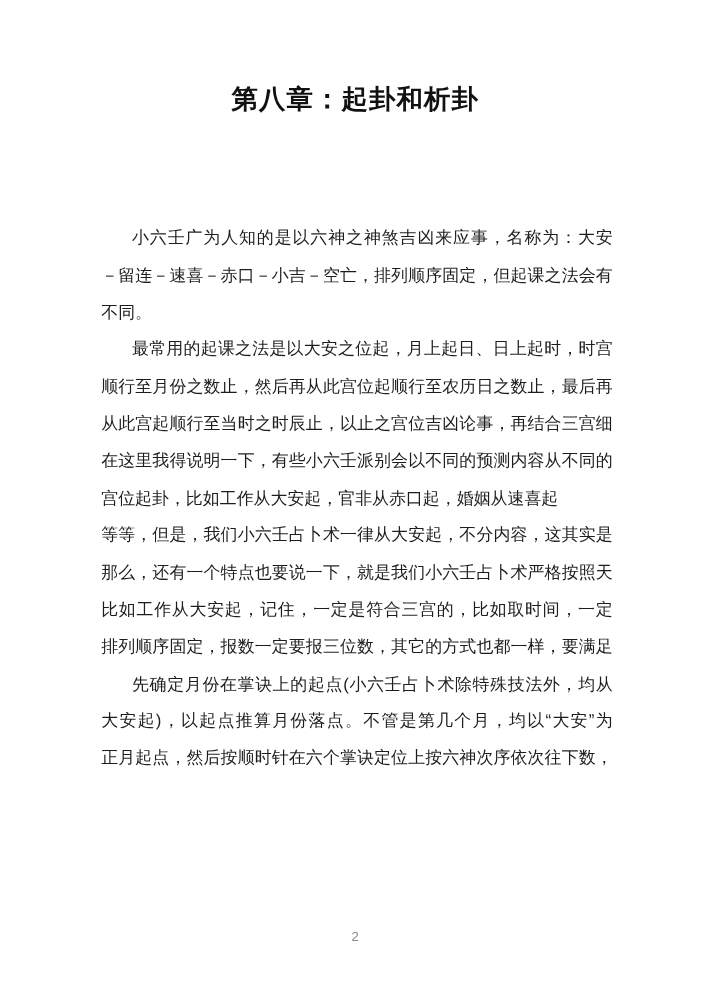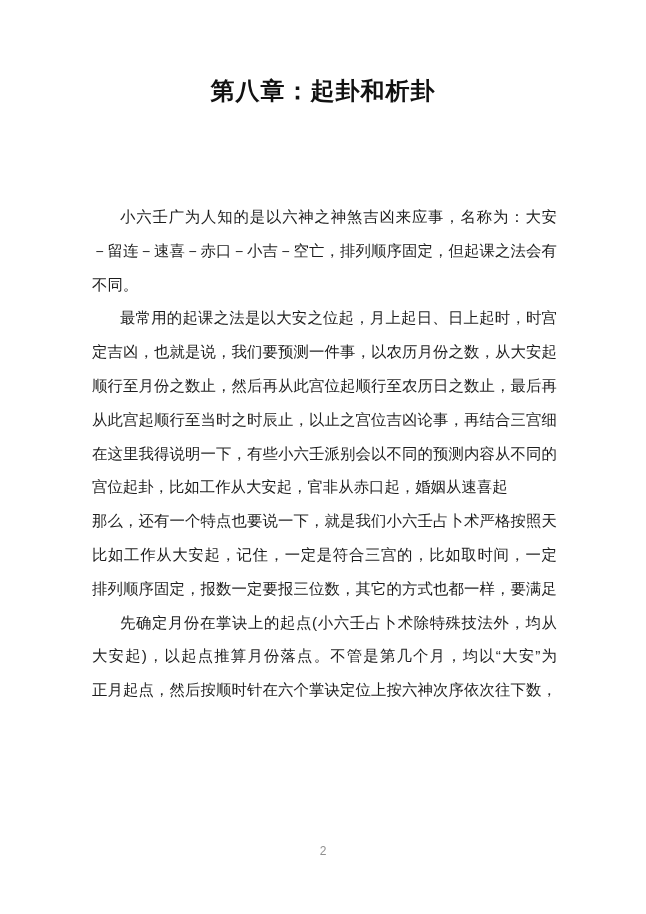--- a/index.html
+++ b/index.html
@@ -76,25 +76,25 @@
 
 <div class="page">
   <h1 class="doc-title">第八章：起卦和析卦</h1>
 
 
   <div class="body-text">
       <div class="line jst ind">小六壬广为人知的是以六神之神煞吉凶来应事，名称为：大安</div>
       <div class="line jst">－留连－速喜－赤口－小吉－空亡，排列顺序固定，但起课之法会有</div>
       <div class="line">不同。</div>
       <div class="line jst ind">最常用的起课之法是以大安之位起，月上起日、日上起时，时宫</div>
-      <div class="line jst">定吉凶，也就是说，我们要预测一件事，以农历月份之数，从大安起</div>
       <div class="line jst">顺行至月份之数止，然后再从此宫位起顺行至农历日之数止，最后再</div>
       <div class="line jst">从此宫起顺行至当时之时辰止，以止之宫位吉凶论事，再结合三宫细</div>
       <div class="line jst">在这里我得说明一下，有些小六壬派别会以不同的预测内容从不同的</div>
       <div class="line">宫位起卦，比如工作从大安起，官非从赤口起，婚姻从速喜起</div>
+      <div class="line jst">等等，但是，我们小六壬占卜术一律从大安起，不分内容，这其实是</div>
       <div class="line jst">那么，还有一个特点也要说一下，就是我们小六壬占卜术严格按照天</div>
       <div class="line jst">比如工作从大安起，记住，一定是符合三宫的，比如取时间，一定</div>
       <div class="line jst">排列顺序固定，报数一定要报三位数，其它的方式也都一样，要满足三</div>
       <div class="line jst ind">先确定月份在掌诀上的起点(小六壬占卜术除特殊技法外，均从</div>
       <div class="line jst">大安起)，以起点推算月份落点。不管是第几个月，均以“大安”为</div>
       <div class="line jst">正月起点，然后按顺时针在六个掌诀定位上按六神次序依次往下数，</div>
     </div>
 
   <div class="page-number">2</div>
 </div>

